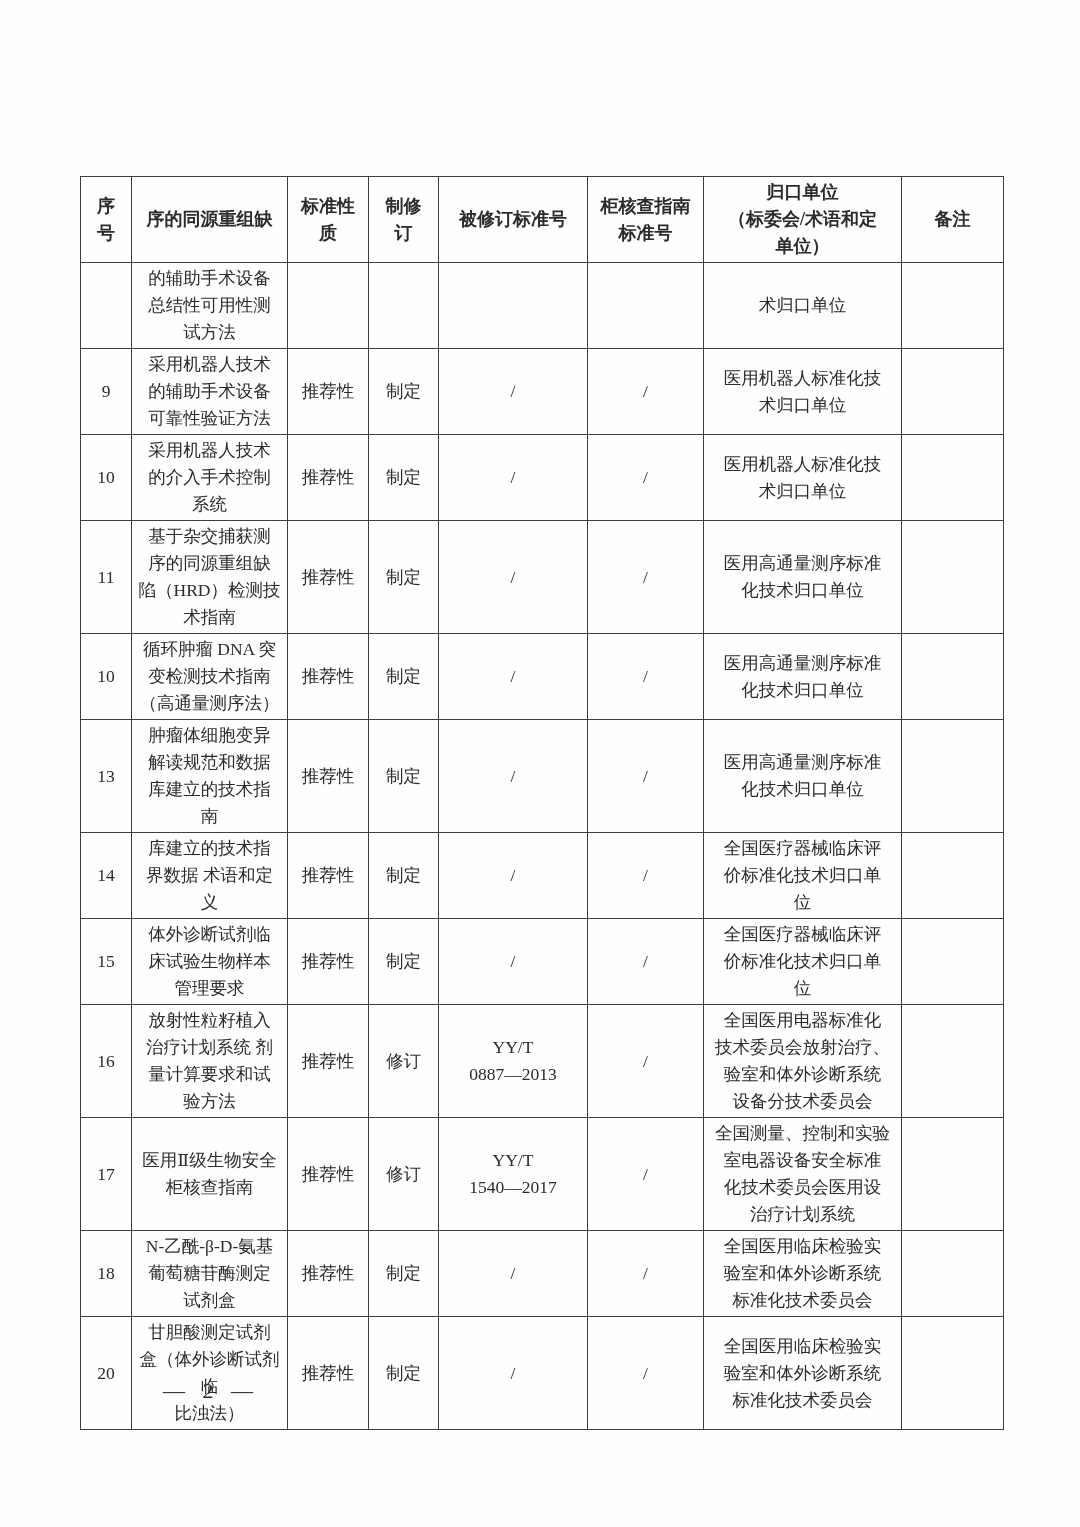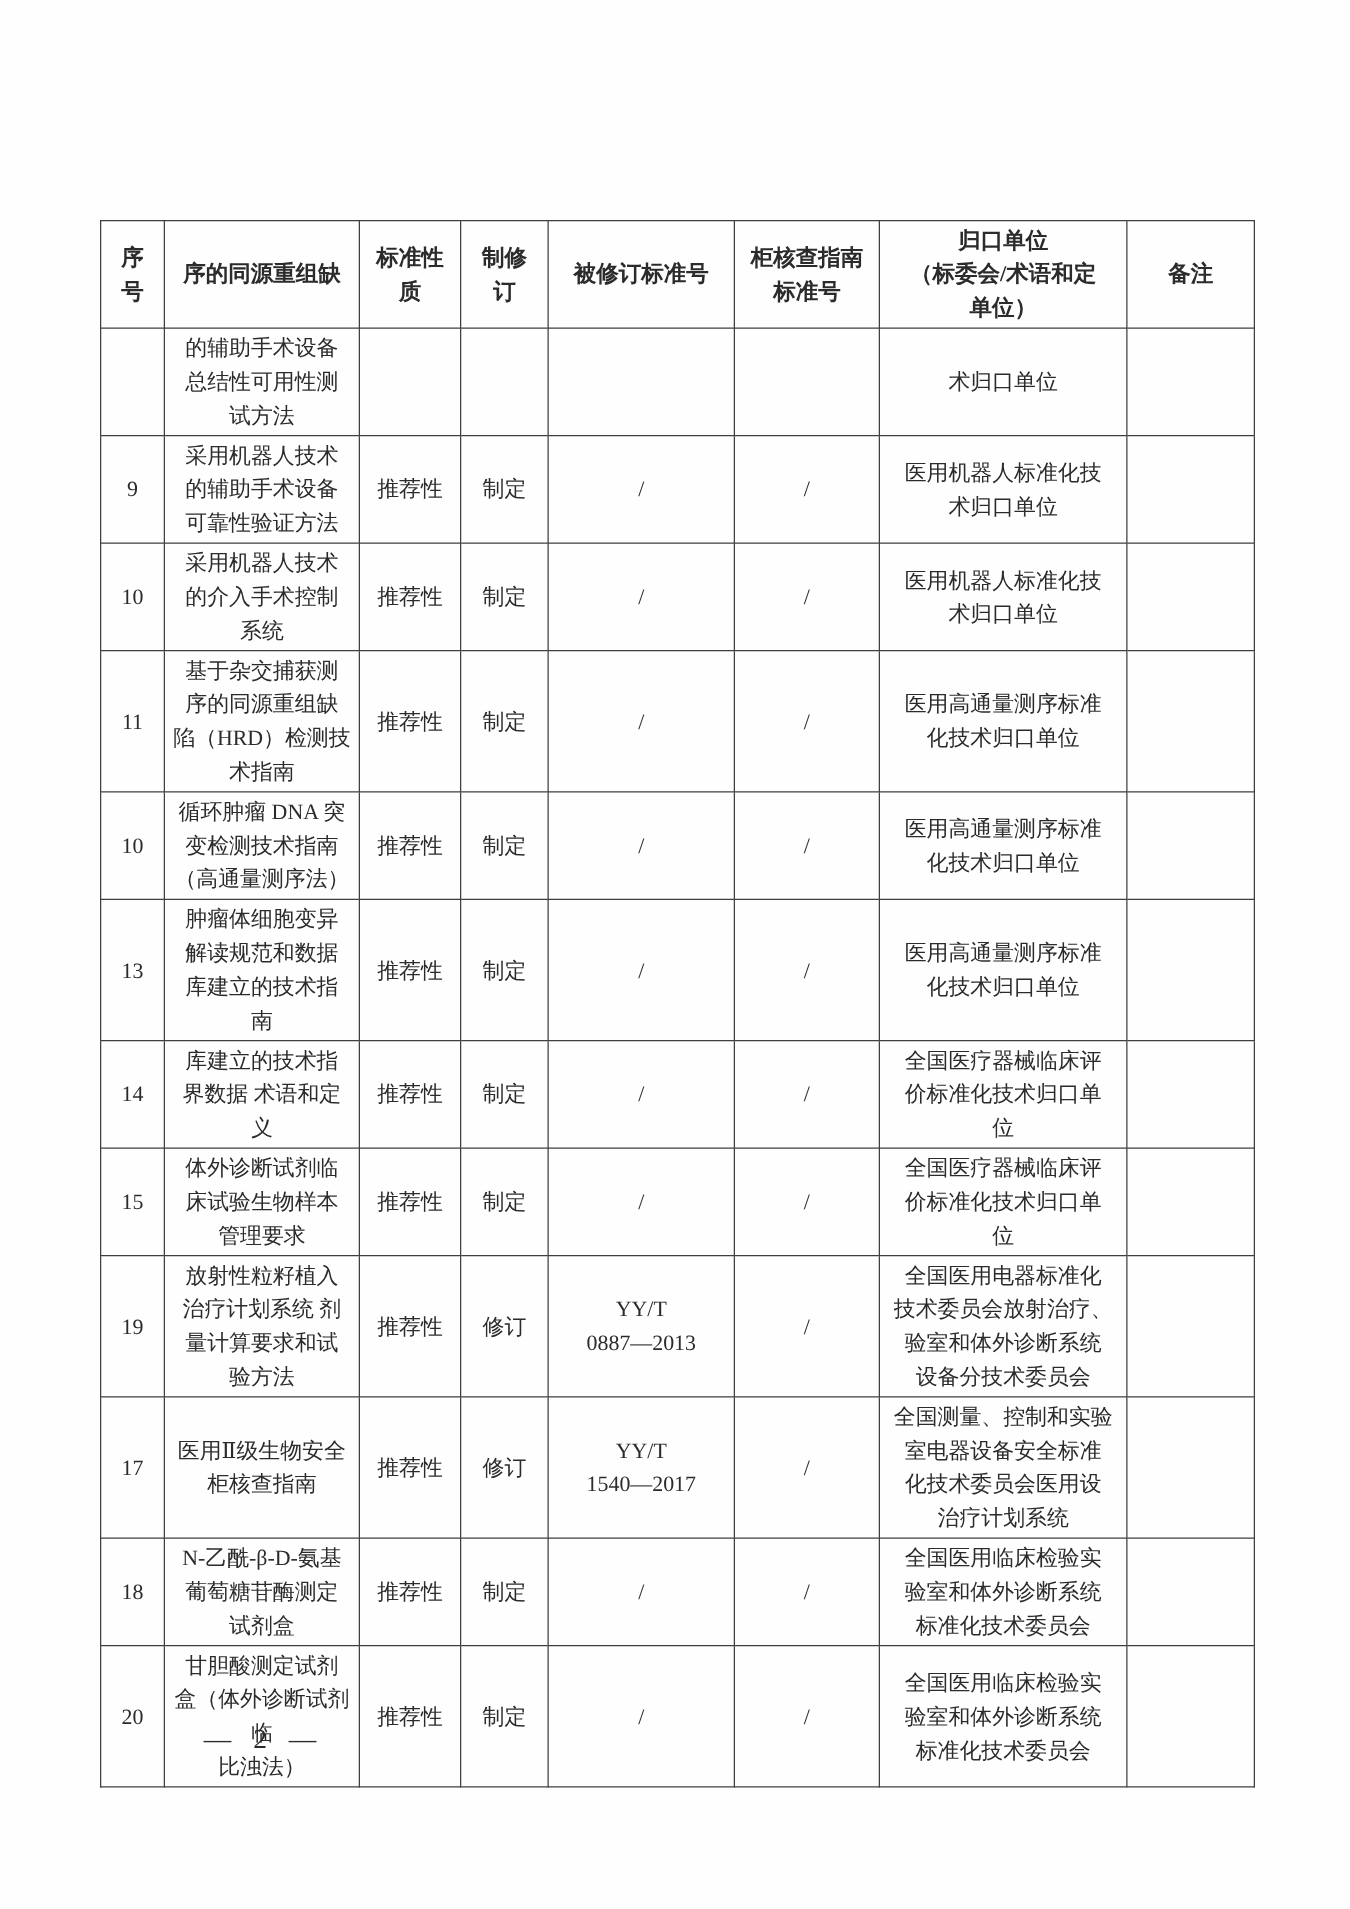--- a/index.html
+++ b/index.html
@@ -194,21 +194,21 @@
           <td class="col-nature">推荐性</td>
           <td class="col-action">制定</td>
           <td class="col-revised">/</td>
           <td class="col-intl">/</td>
           <td class="col-unit">全国医疗器械临床评
 价标准化技术归口单
 位</td>
           <td class="col-note"></td>
         </tr>
         <tr>
-          <td class="col-no">19</td>
+          <td class="col-no">16</td>
           <td class="col-name">放射性粒籽植入
 治疗计划系统 剂
 量计算要求和试
 验方法</td>
           <td class="col-nature">推荐性</td>
           <td class="col-action">修订</td>
           <td class="col-revised">YY/T
 0887—2013</td>
           <td class="col-intl">/</td>
           <td class="col-unit">全国医用电器标准化

